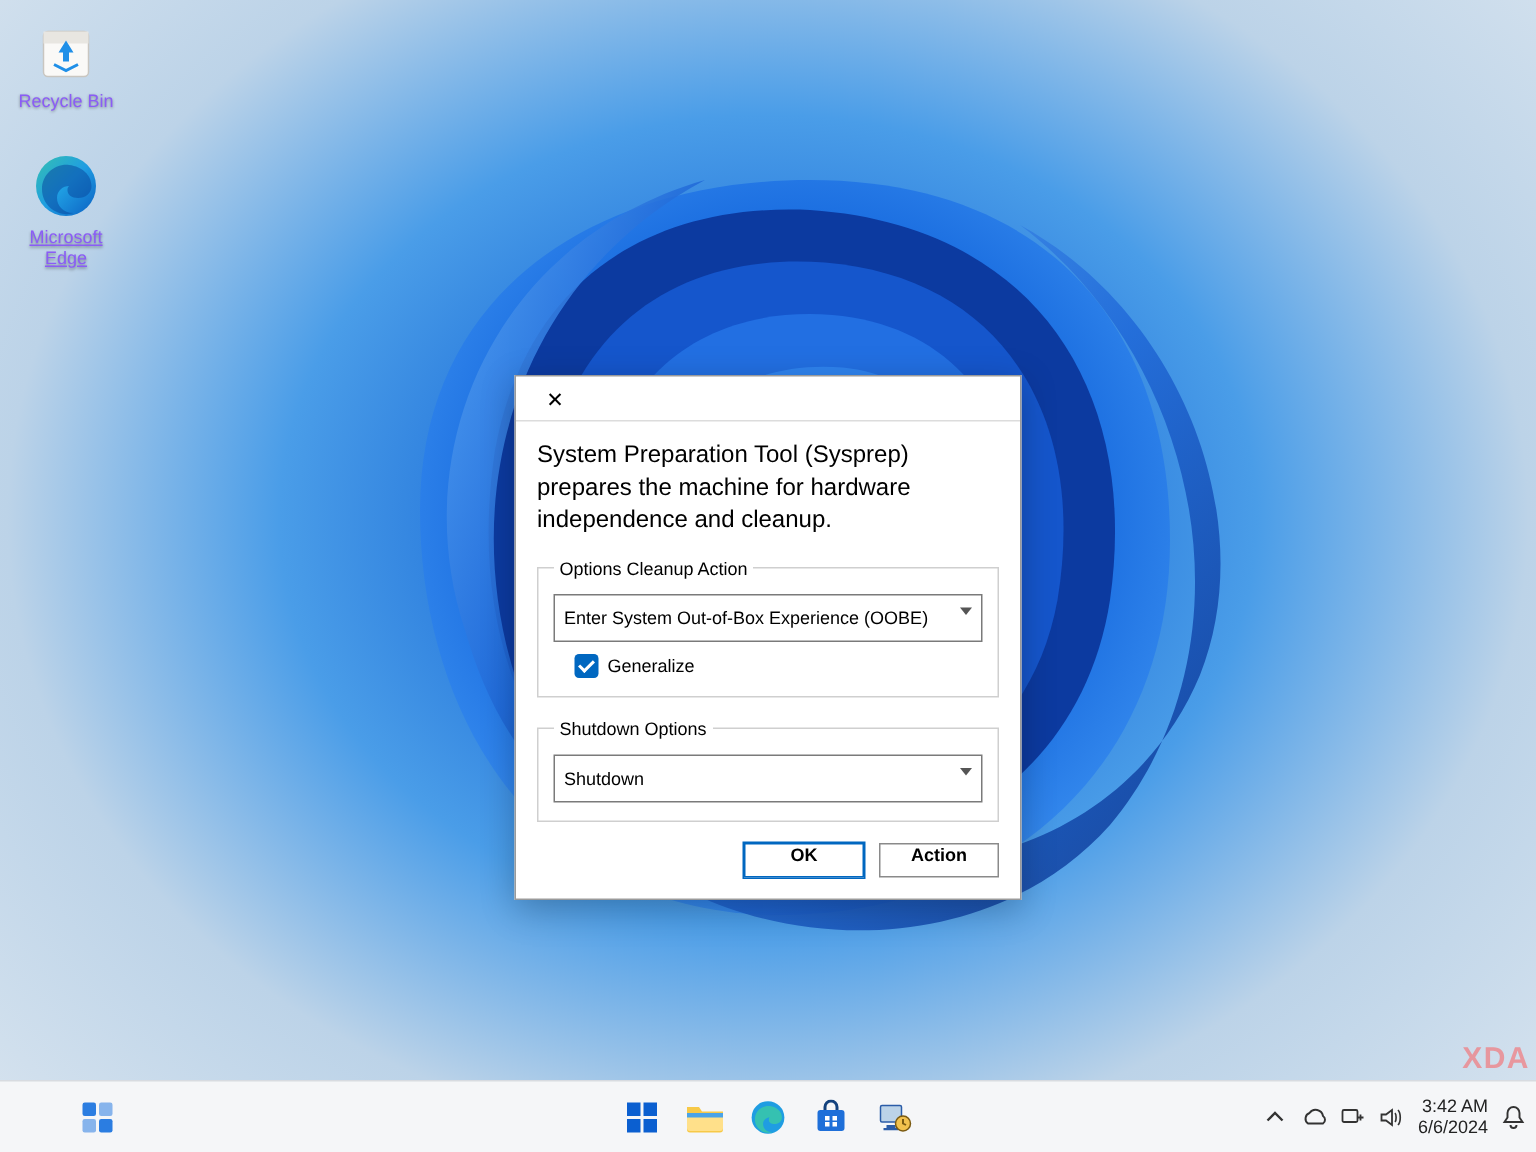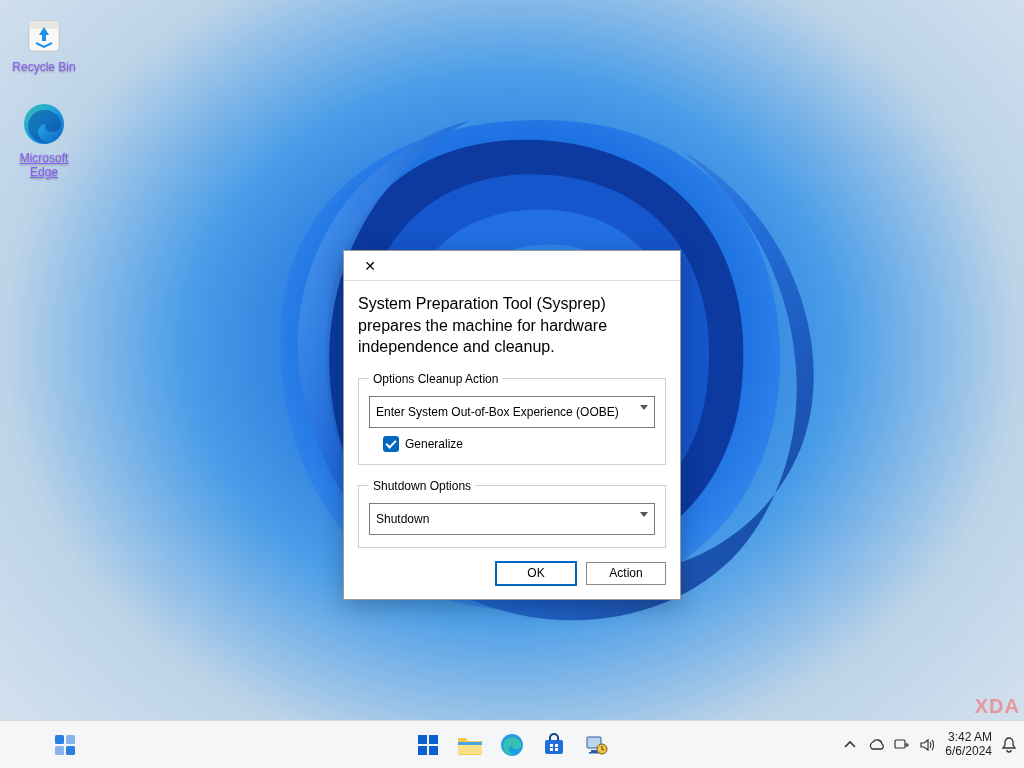--- a/index.html
+++ b/index.html
@@ -116,21 +116,21 @@
   .buttons {
     display: flex; justify-content: flex-end;
     gap: 10px;
   }
   .btn {
     width: 80px; height: 23px;
     background: #fff;
     border: 1px solid #8a8a8a;
     font-size: 12px;
     cursor: pointer;
-    display: flex; align-items: center; justify-content: center;
+    display: flex; align-items: flex-start; justify-content: center; font-weight: bold;
   }
   .btn.primary { border: 1px solid #0067c0; outline: 1px solid #0067c0; }
 
   
   .taskbar {
     position: absolute;
     left: 0; right: 0; bottom: 0;
     height: 48px;
     background: #f5f6f8;
     border-top: 1px solid #d8dbe0;

